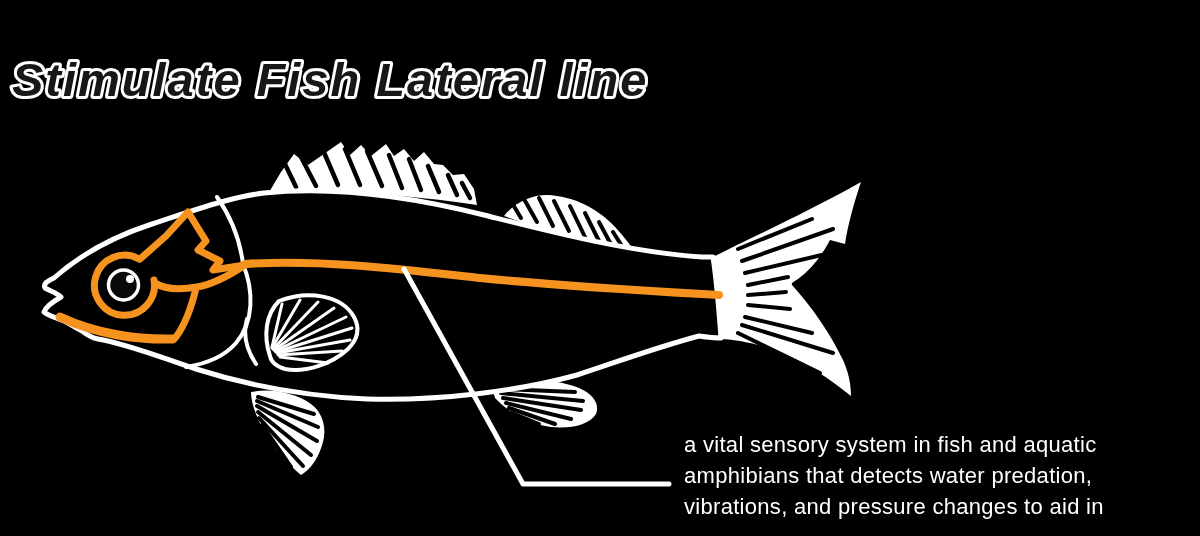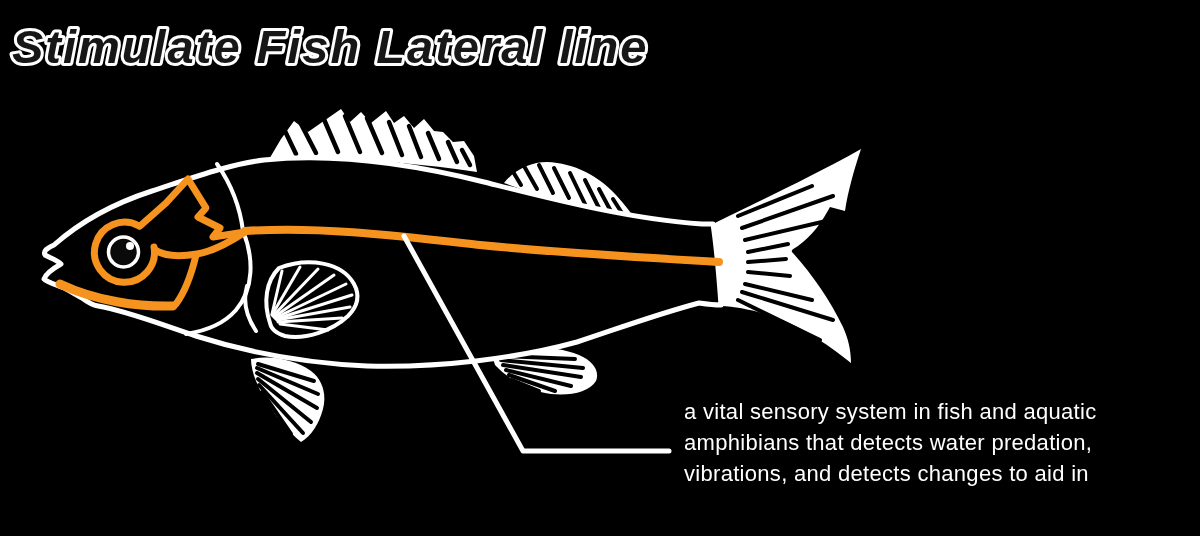--- a/index.html
+++ b/index.html
@@ -3,21 +3,21 @@
 <meta charset="utf-8">
 <style>
   html, body { margin: 0; padding: 0; }
   body {
     width: 1200px; height: 536px;
     background: #000;
     overflow: hidden;
     position: relative;
     font-family: "Liberation Sans", sans-serif;
   }
-  .stage { position: absolute; inset: 0; }
+  .stage { position: absolute; inset: 0; margin-top: 33px; }
   svg.title-svg { position: absolute; left: 0; top: 0; }
   svg.scene { position: absolute; left: 0; top: 0; }
   .annotation {
     position: absolute;
     left: 684px; top: 396px;
     width: 500px;
     color: #fff;
     font-weight: 400;
     font-size: 22px;
     line-height: 31px;
@@ -161,16 +161,16 @@
       <circle cx="123.5" cy="252" r="15" fill="#0a0a0a" stroke="#FFFFFF" stroke-width="3.5"></circle>
       <circle cx="130" cy="246" r="4" fill="#FFFFFF"></circle>
     </g>
 
     <path fill="none" stroke="#FFFFFF" stroke-width="5" stroke-linecap="round" stroke-linejoin="round" d="M404 236 L523 451 L669 451"></path>
   </svg>
 
   <div class="annotation">
     <div>a vital sensory system in fish and aquatic</div>
     <div>amphibians that detects water predation,</div>
-    <div>vibrations, and detects changes to aid in</div>
+    <div>vibrations, and pressure changes to aid in</div>
   </div>
 
 </div>
 
 </body></html>

